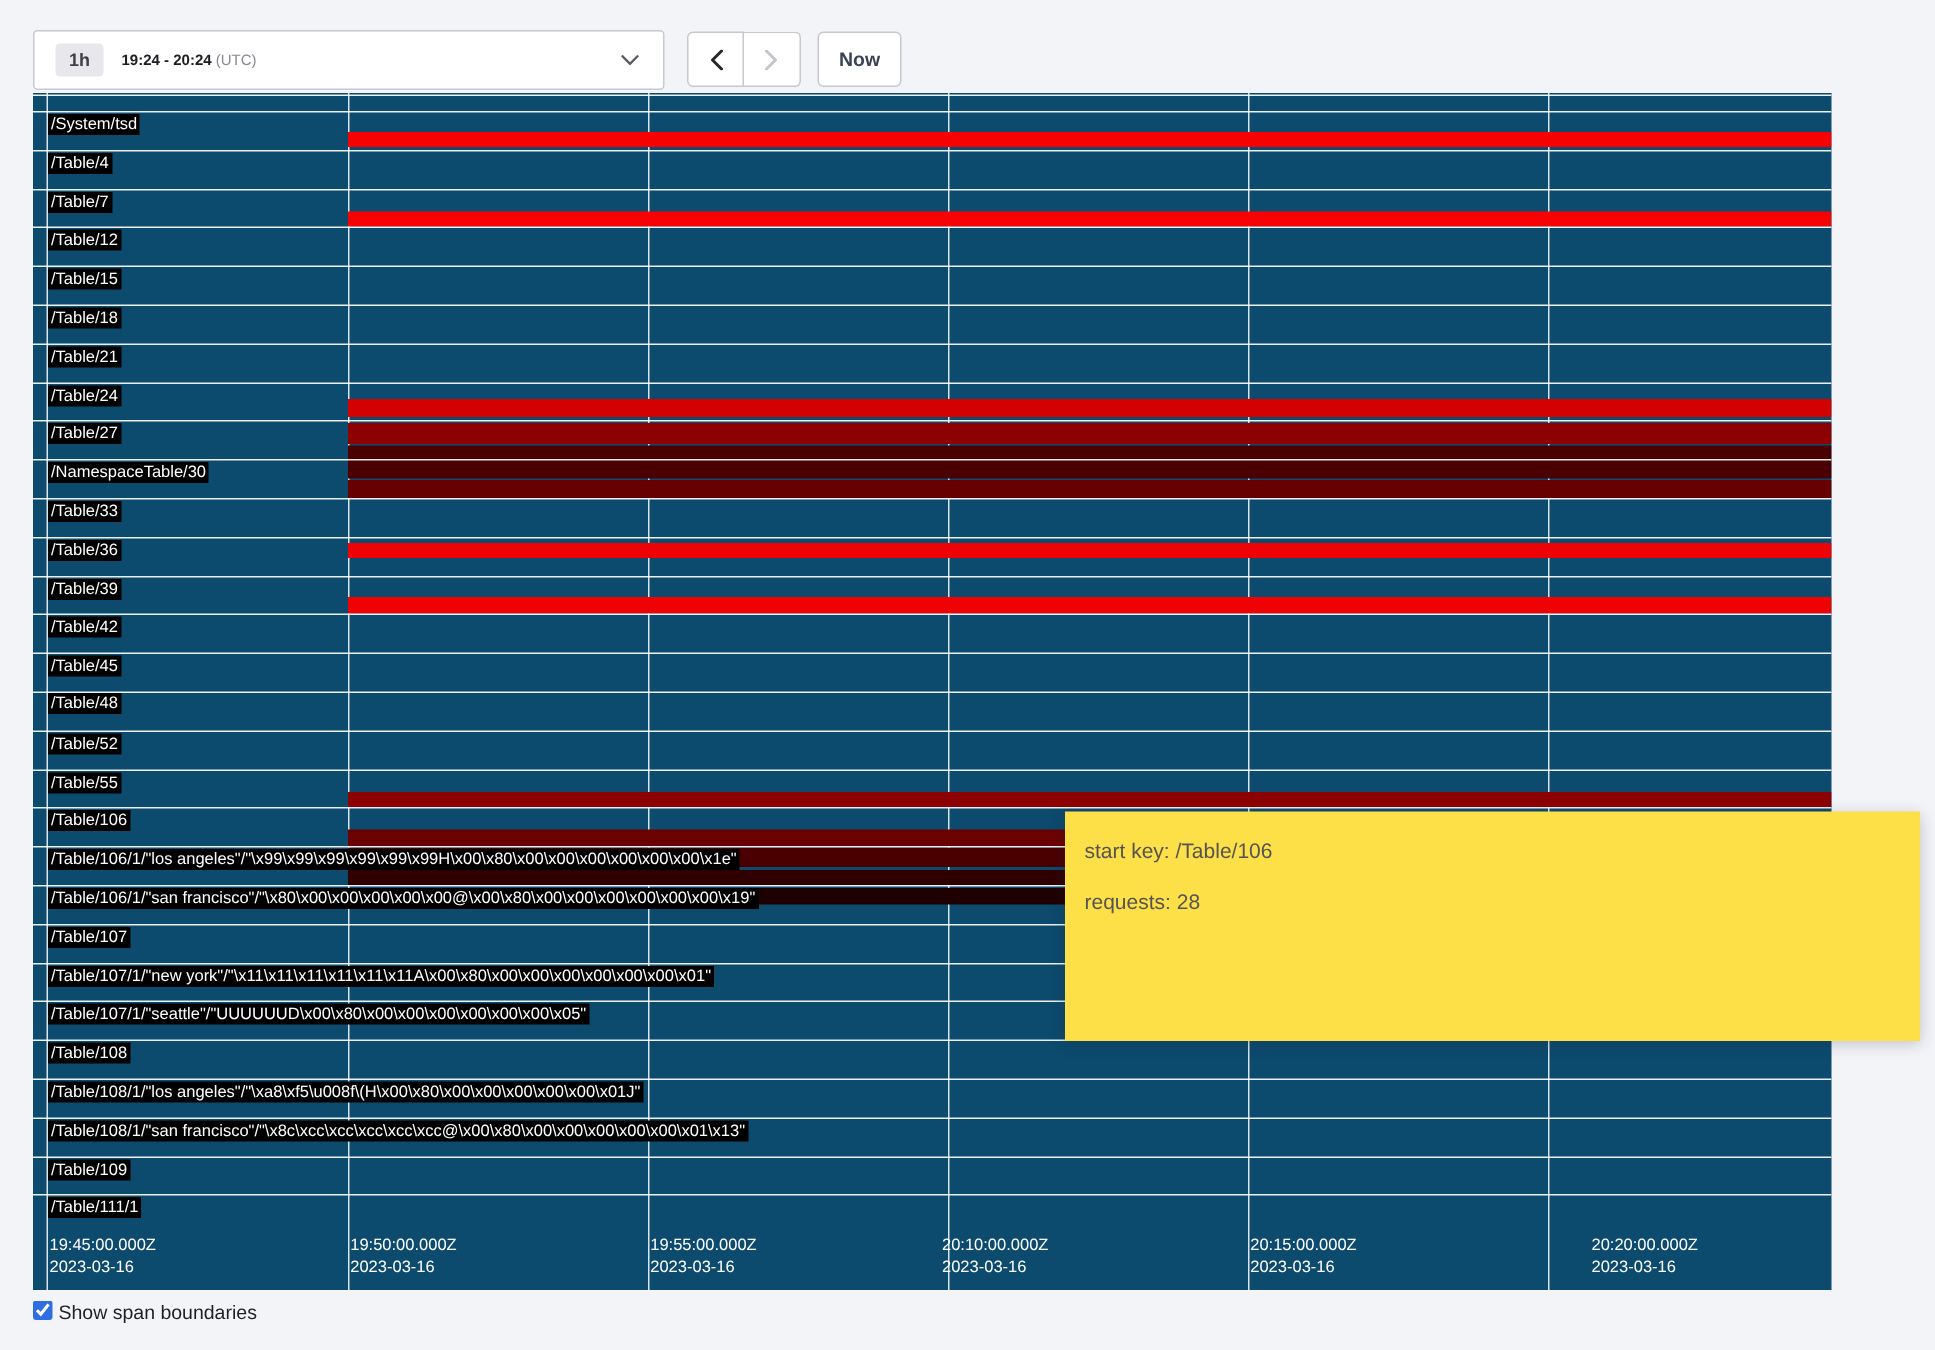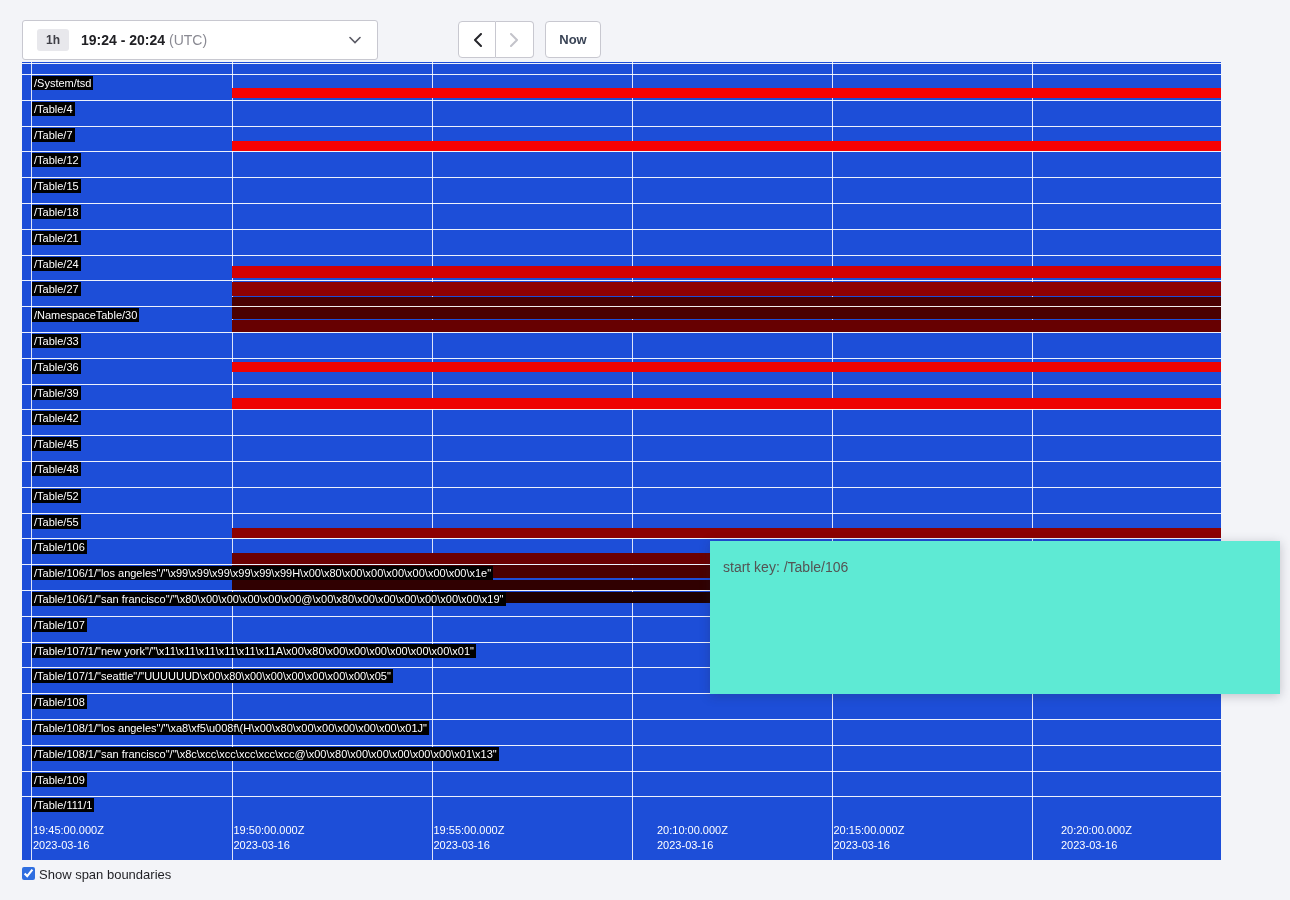--- a/index.html
+++ b/index.html
@@ -6,29 +6,29 @@
   html,body { width:1290px; height:900px; }
   body {
     position:relative;
     background:#f3f4f8;
     font-family:"Liberation Sans", sans-serif;
     overflow:hidden;
   }
 
   
   .time-select {
-    position:absolute; left:22px; top:20px; width:356px; height:40px;
+    position:absolute; left:22px; top:20px; width:421px; height:40px;
     background:#fff; border:1px solid #c8c8d0; border-radius:3px;
     display:flex; align-items:center; padding:0 16px 0 14px; cursor:pointer;
   }
   .badge {
     background:#e8e8ec; color:#3f3f46; font-size:12px; font-weight:bold;
     border-radius:3px; padding:5px 9px; margin-right:12px; line-height:12px;
   }
-  .range { font-size:14px; font-weight:bold; color:#202024; white-space:nowrap; }
+  .range { font-size:10px; font-weight:bold; color:#202024; white-space:nowrap; }
   .tz { font-weight:normal; color:#8a8a93; }
   .chevron { margin-left:auto; display:flex; align-items:center; }
 
   .nav-group { position:absolute; left:458px; top:21px; display:flex; height:37px; }
   .nav-btn {
     width:38px; height:37px; background:#fff; border:1px solid #c8c8d0;
     display:flex; align-items:center; justify-content:center; cursor:pointer;
   }
   .nav-btn.prev { border-radius:4px 0 0 4px; }
   .nav-btn.next { border-radius:0 4px 4px 0; border-left:none; cursor:default; }
@@ -36,35 +36,35 @@
   .now-btn {
     position:absolute; left:545px; top:21px; width:56px; height:37px;
     background:#fff; border:1px solid #c8c8d0; border-radius:4px;
     font-family:"Liberation Sans", sans-serif;
     font-size:13px; font-weight:bold; color:#3a4456; cursor:pointer;
   }
 
   
   .kv-canvas {
     position:absolute; left:22px; top:62px; width:1199px; height:798px;
-    background:#1d4ed8; overflow:hidden;
+    background:#0c4a6e; overflow:hidden;
   }
   .vgrid { position:absolute; top:0; width:1px; height:798px; background:rgba(255,255,255,0.85); }
   .band  { position:absolute; }
   .hline { position:absolute; left:0; width:1199px; height:1px; background:rgba(255,255,255,0.92); }
   .rowlabel {
     position:absolute; left:10px; color:#fff; background:#000;
     font-size:11px; line-height:12px; padding:1px 2px; white-space:nowrap;
   }
   .tick { position:absolute; bottom:7px; color:#fff; font-size:11px; line-height:15px; white-space:nowrap; }
 
   
   .tooltip {
     position:absolute; left:710px; top:541px; width:570px; height:153px;
-    background:#5eead4; box-shadow:0 2px 10px rgba(40,40,60,0.25);
+    background:#fde047; box-shadow:0 2px 10px rgba(40,40,60,0.25);
     padding:9px 13px; font-size:14px; color:#545454; z-index:5;
   }
   .tooltip div { line-height:34px; white-space:nowrap; overflow:hidden; }
 
   
   .footer {
     position:absolute; left:22px; top:867px; display:flex; align-items:flex-start;
     font-size:13px; color:#1f1f24; cursor:pointer;
   }
   .footer input { width:13px; height:13px; margin-right:4px; accent-color:#2f6ee0; }
@@ -181,34 +181,35 @@
       <div>2023-03-16</div>
     </div>
     <div class="tick" style="left: 211.5px;">
       <div>19:50:00.000Z</div>
       <div>2023-03-16</div>
     </div>
     <div class="tick" style="left: 411.5px;">
       <div>19:55:00.000Z</div>
       <div>2023-03-16</div>
     </div>
-    <div class="tick" style="left: 635px;">
+    <div class="tick" style="left: 606px;">
       <div>20:10:00.000Z</div>
       <div>2023-03-16</div>
     </div>
     <div class="tick" style="left: 811.5px;">
       <div>20:15:00.000Z</div>
       <div>2023-03-16</div>
     </div>
     <div class="tick" style="left: 1039px; margin-top: 12px;">
       <div>20:20:00.000Z</div>
       <div>2023-03-16</div>
     </div>
   </div>
 
 <div class="tooltip">
   <div>start key: /Table/106</div>
+  <div>requests: 28</div>
 </div>
 
 <label class="footer">
   <input type="checkbox" checked="" style="">
   <span>Show span boundaries</span>
 </label>
 
 </body></html>

